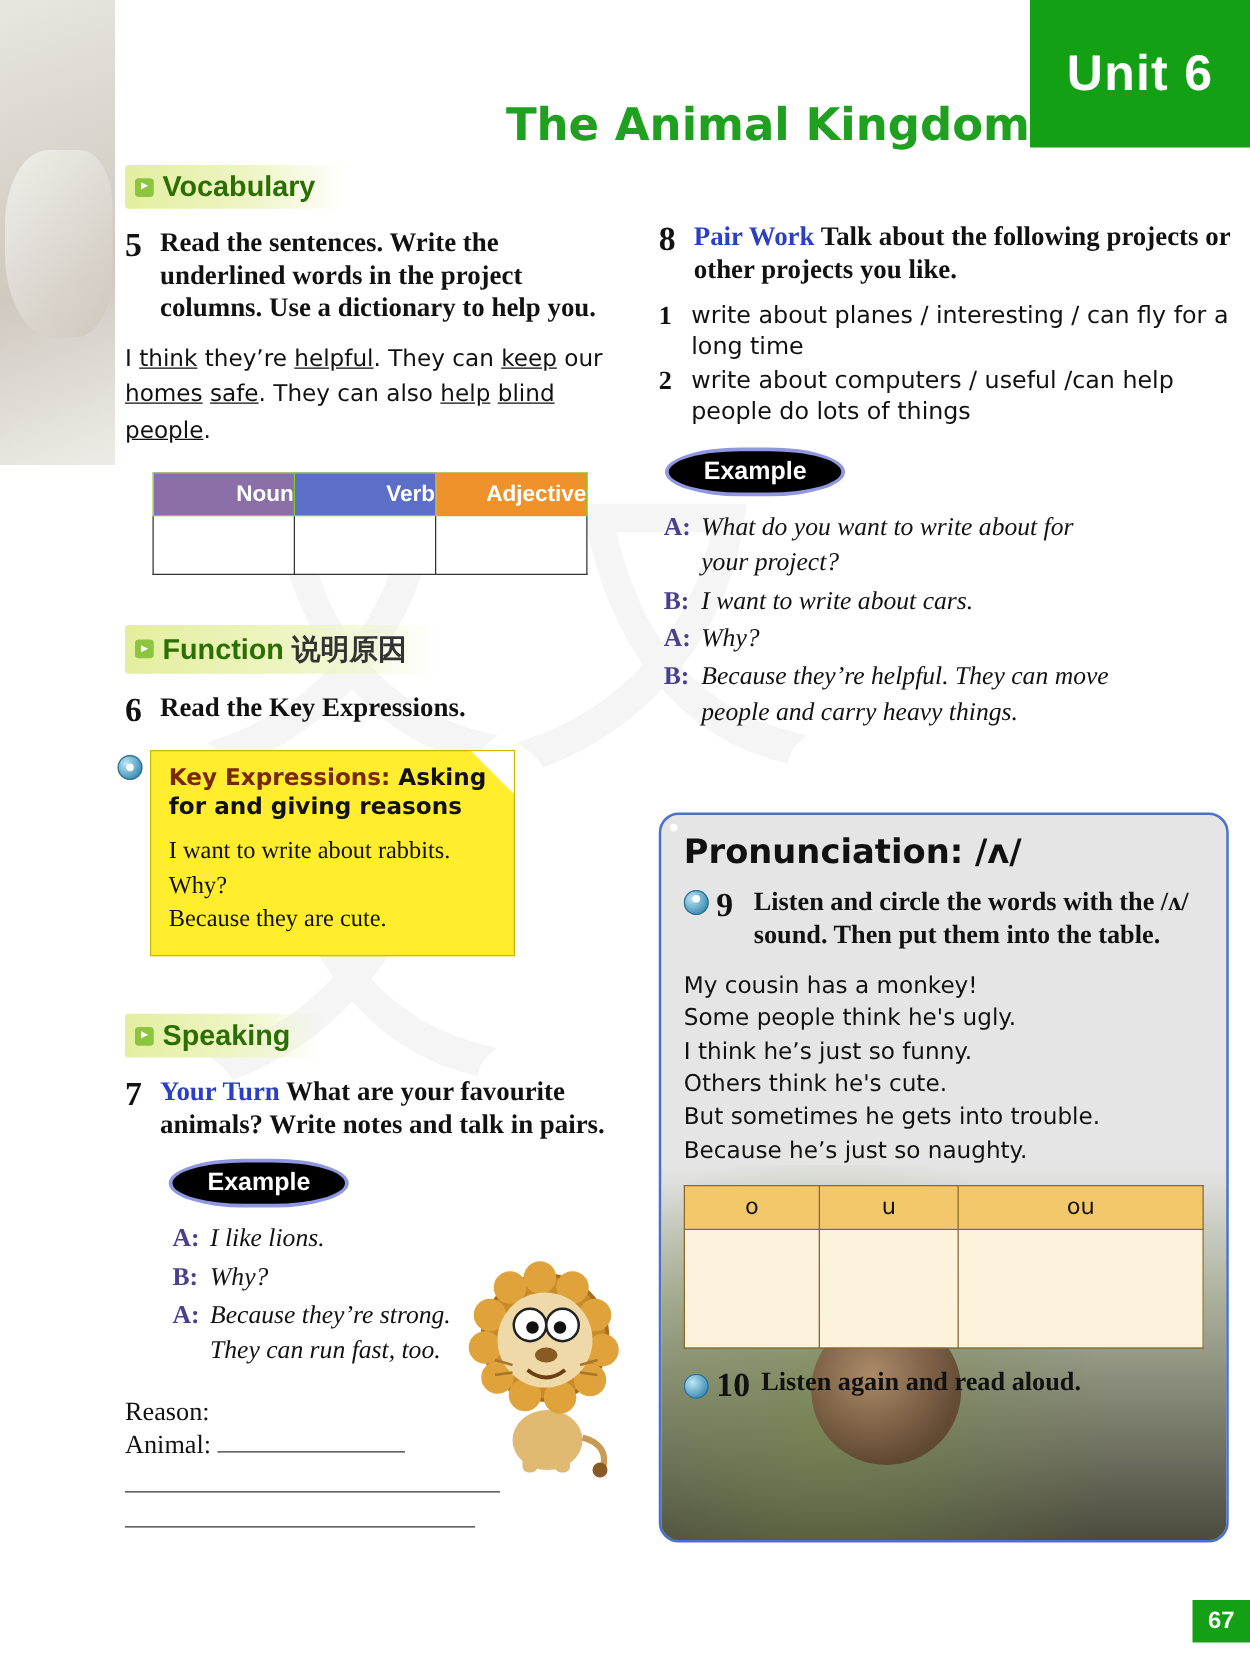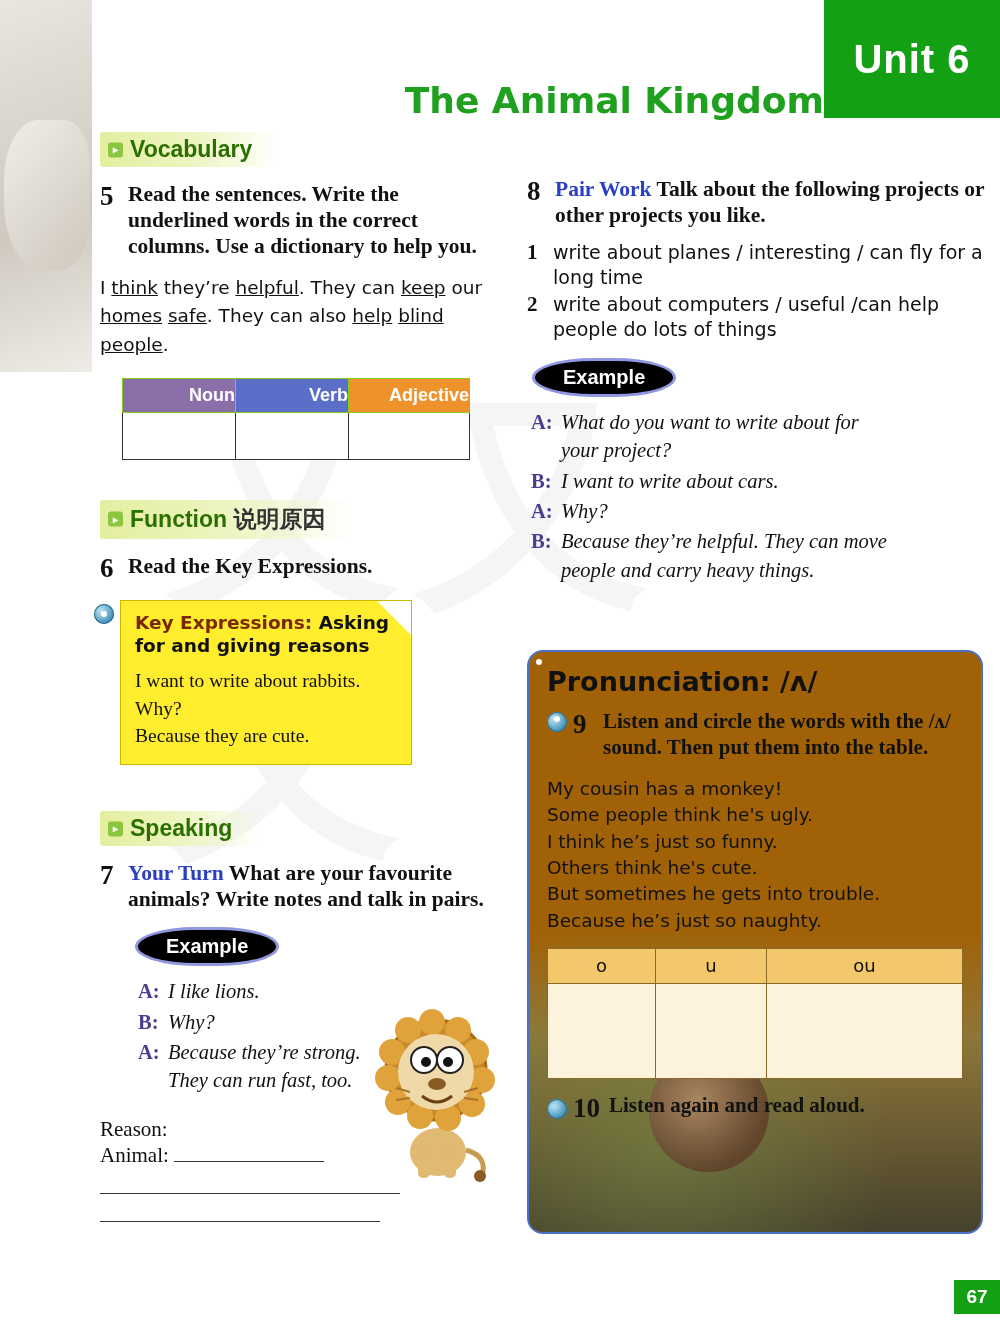--- a/index.html
+++ b/index.html
@@ -148,21 +148,21 @@
     font-family:"Liberation Serif", serif;font-size:21px;font-weight:bold;
     width:26px;flex:0 0 26px;
   }
   .mini-list .t{
     font-family:"DejaVu Sans", sans-serif;font-size:19px;line-height:1.3;
   }
 
   
   .pron-box{
     position:absolute;left:527px;top:650px;width:452px;height:580px;
-    border:2px solid #4a72c8;border-radius:16px;background:#a16207;
+    border:2px solid #4a72c8;border-radius:16px;background:#e5e5e5;
     overflow:hidden;
   }
   .pron-bg{
     position:absolute;left:0;bottom:0;width:100%;height:300px;
     background:
       radial-gradient(circle at 30% 70%, rgba(120,140,70,.55), rgba(60,70,40,0) 60%),
       linear-gradient(180deg, rgba(255,255,255,0) 0%, rgba(126,134,96,.55) 35%, rgba(62,62,48,.92) 100%);
   }
   .pron-bg:after{
     content:"";position:absolute;left:120px;bottom:60px;width:120px;height:120px;
@@ -217,21 +217,21 @@
 <div class="col-left">
 
   
   <div class="banner">
     <span class="arrow">▸</span>
     <span>Vocabulary</span>
   </div>
 
   <div class="ex">
     <div class="num">5</div>
-    <div class="body">Read the sentences. Write the underlined words in the correct columns. Use a dictionary to help you.</div>
+    <div class="body">Read the sentences. Write the underlined words in the project columns. Use a dictionary to help you.</div>
   </div>
 
   <div class="plain">
     I <span class="u">think</span> they’re <span class="u">helpful</span>. They can <span class="u">keep</span> our
     <span class="u">homes</span> <span class="u">safe</span>. They can also <span class="u">help</span> <span class="u">blind</span> <span class="u">people</span>.
   </div>
 
   <table class="nva">
     <tbody>
         <tr>

